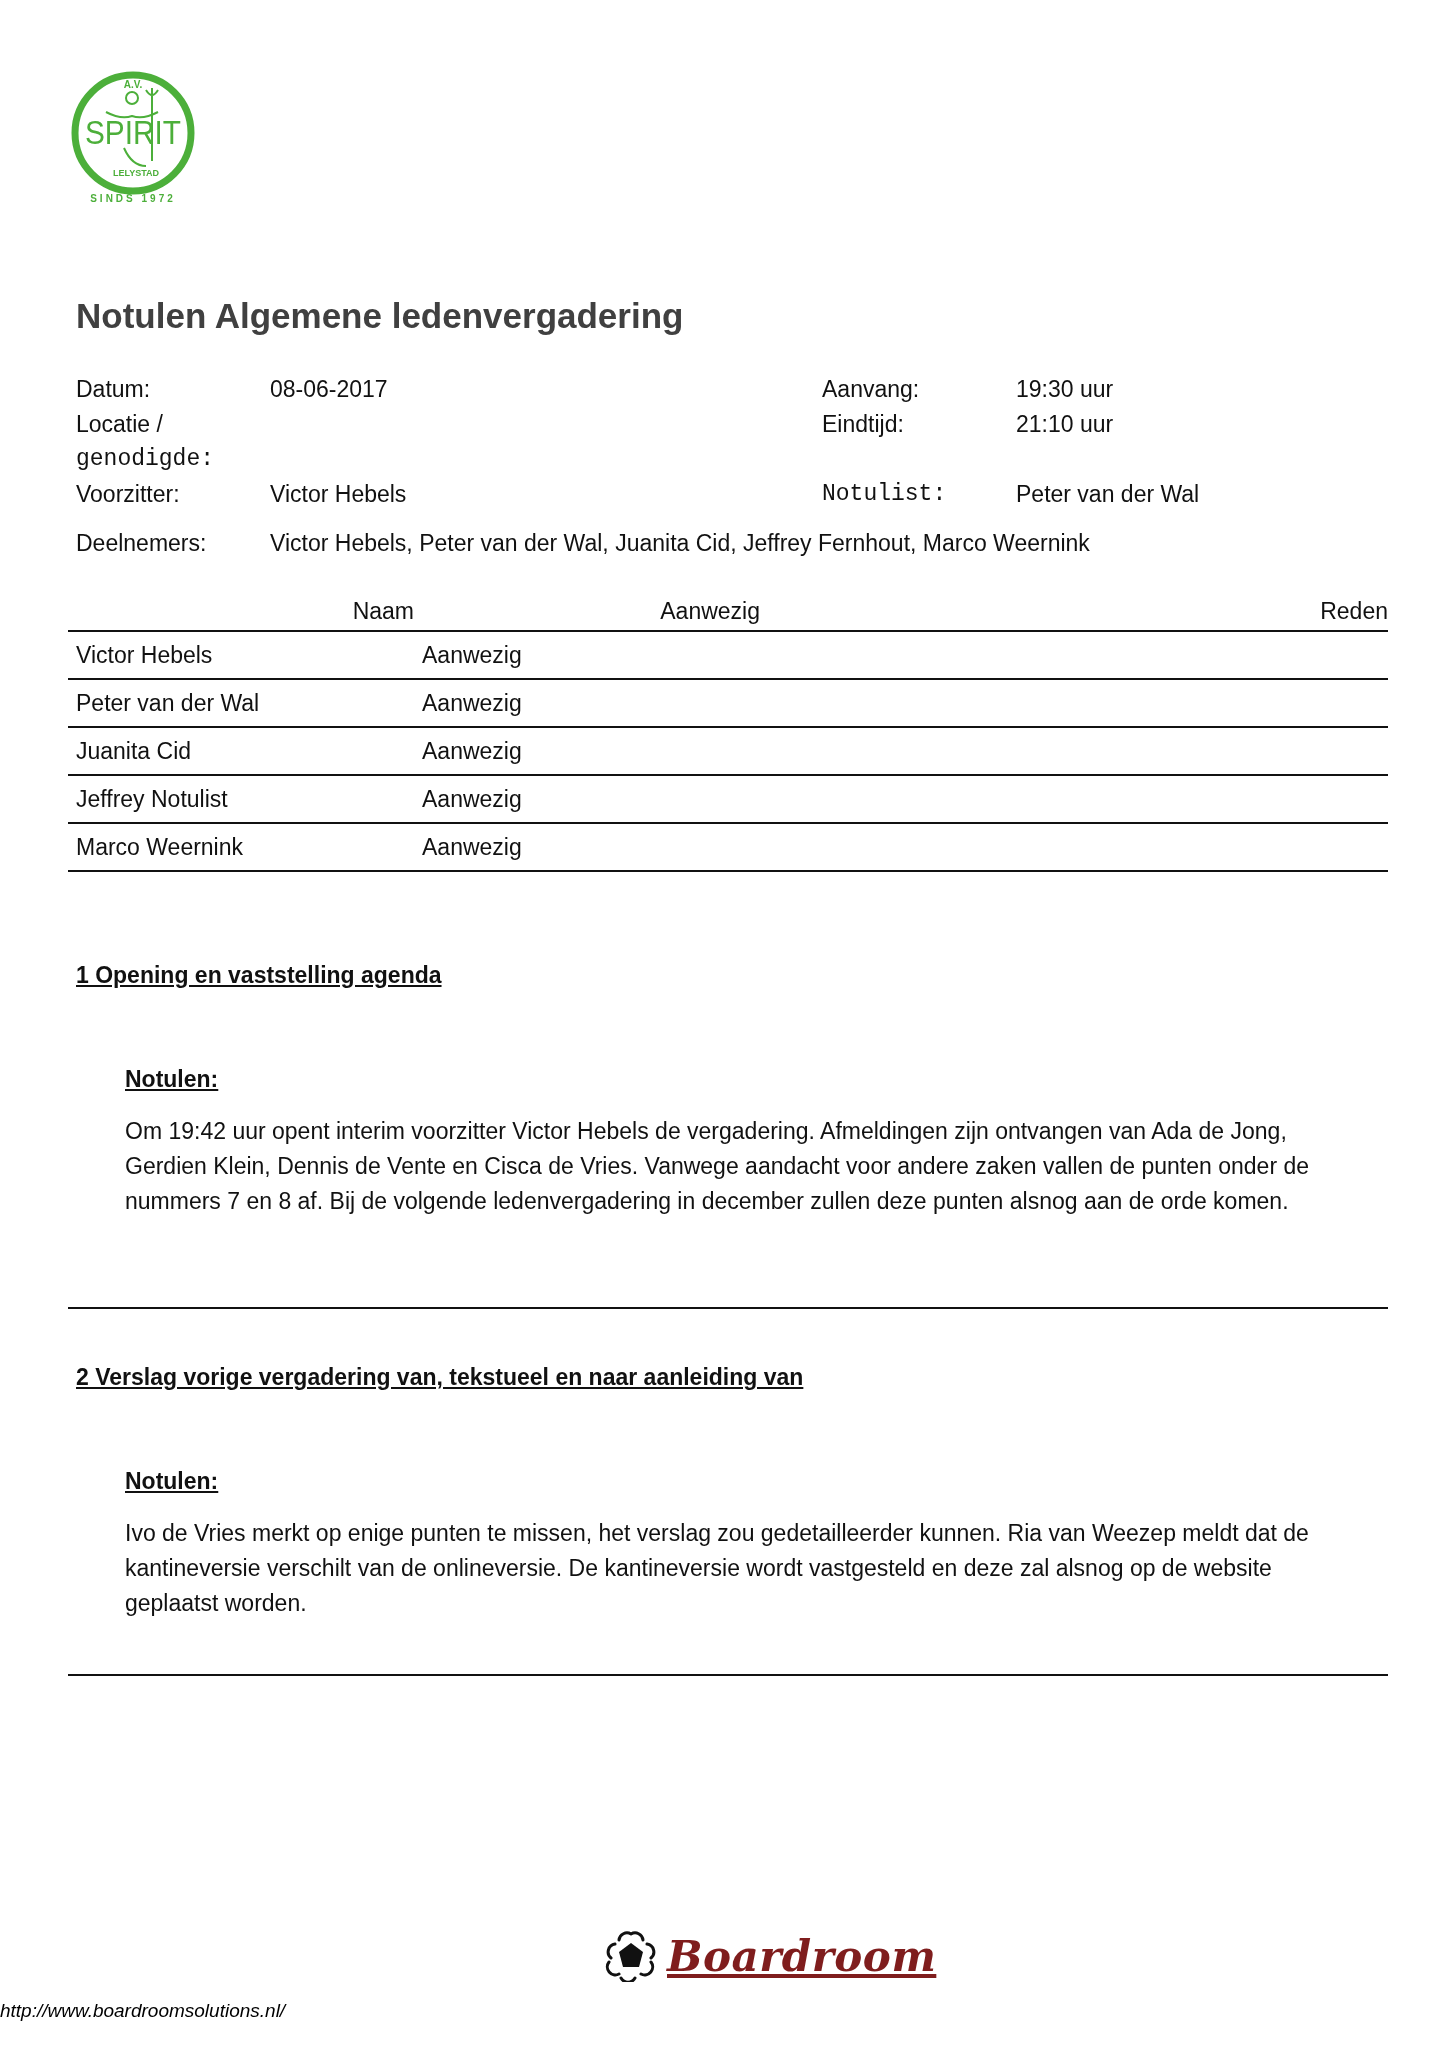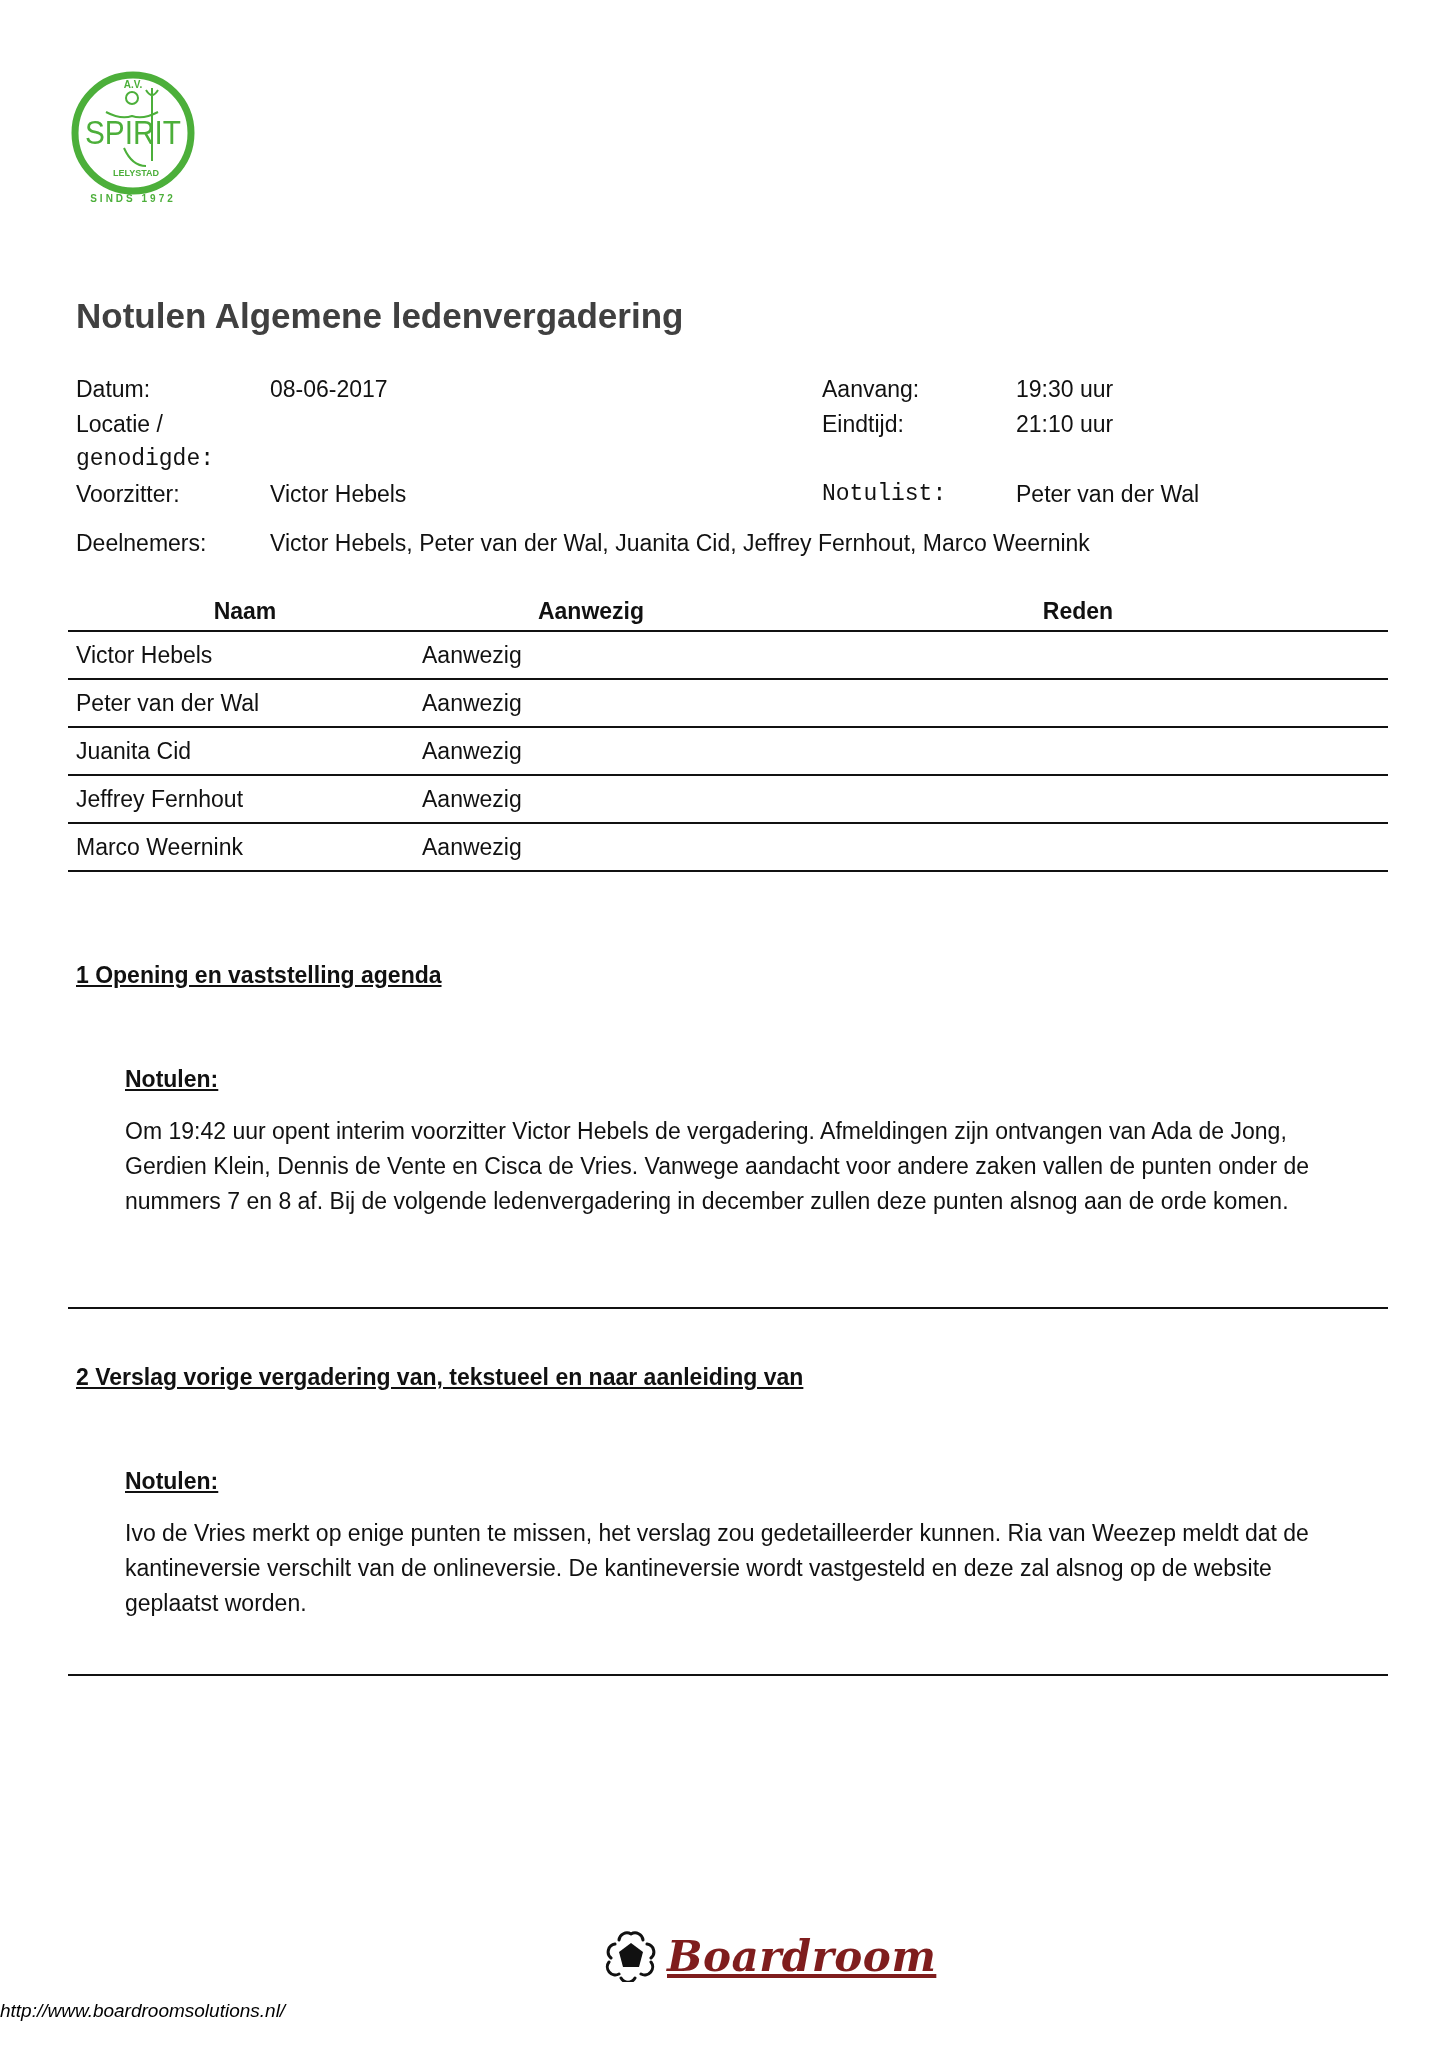--- a/index.html
+++ b/index.html
@@ -12,21 +12,21 @@
       position: absolute; left: 76px; top: 296px; margin: 0;
       font-size: 35px; font-weight: bold; color: #404040;
     }
     .meta { position: absolute; font-size: 23px; line-height: 35px; }
     .meta-label { position: absolute; white-space: nowrap; }
     .table {
       position: absolute; left: 68px; top: 592px; width: 1320px;
       border-collapse: collapse; font-size: 23px;
     }
     .table th {
-      text-align: center; font-weight: bold; padding: 0 0 0 8px; height: 38px;
+      text-align: right; font-weight: normal; padding: 0 0 0 8px; height: 38px;
       vertical-align: middle; border-bottom: 2px solid #111;
     }
     .table td {
       padding: 0 0 0 8px; height: 46px; vertical-align: middle;
       border-bottom: 2px solid #111;
     }
     .col-name { width: 338px; }
     .col-present { width: 338px; }
     .section-title {
       position: absolute; left: 76px; font-size: 23px; font-weight: bold;
@@ -104,21 +104,21 @@
       <td>Peter van der Wal</td>
       <td>Aanwezig</td>
       <td></td>
     </tr>
     <tr>
       <td>Juanita Cid</td>
       <td>Aanwezig</td>
       <td></td>
     </tr>
     <tr>
-      <td>Jeffrey Fernhout</td>
+      <td>Jeffrey Notulist</td>
       <td>Aanwezig</td>
       <td></td>
     </tr>
     <tr>
       <td>Marco Weernink</td>
       <td>Aanwezig</td>
       <td></td>
     </tr>
   </tbody>
 </table>

